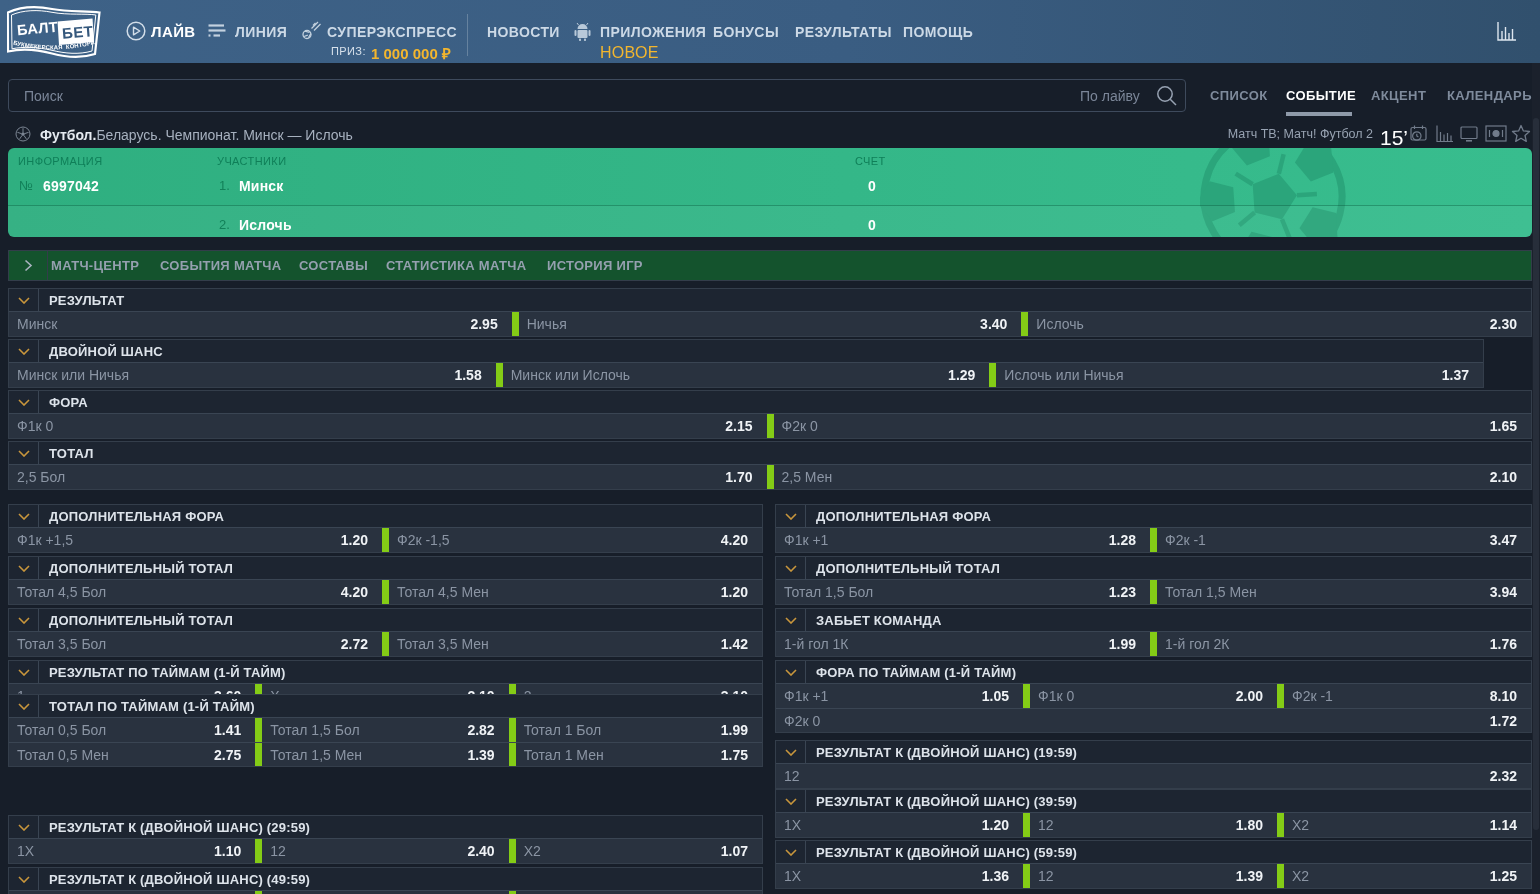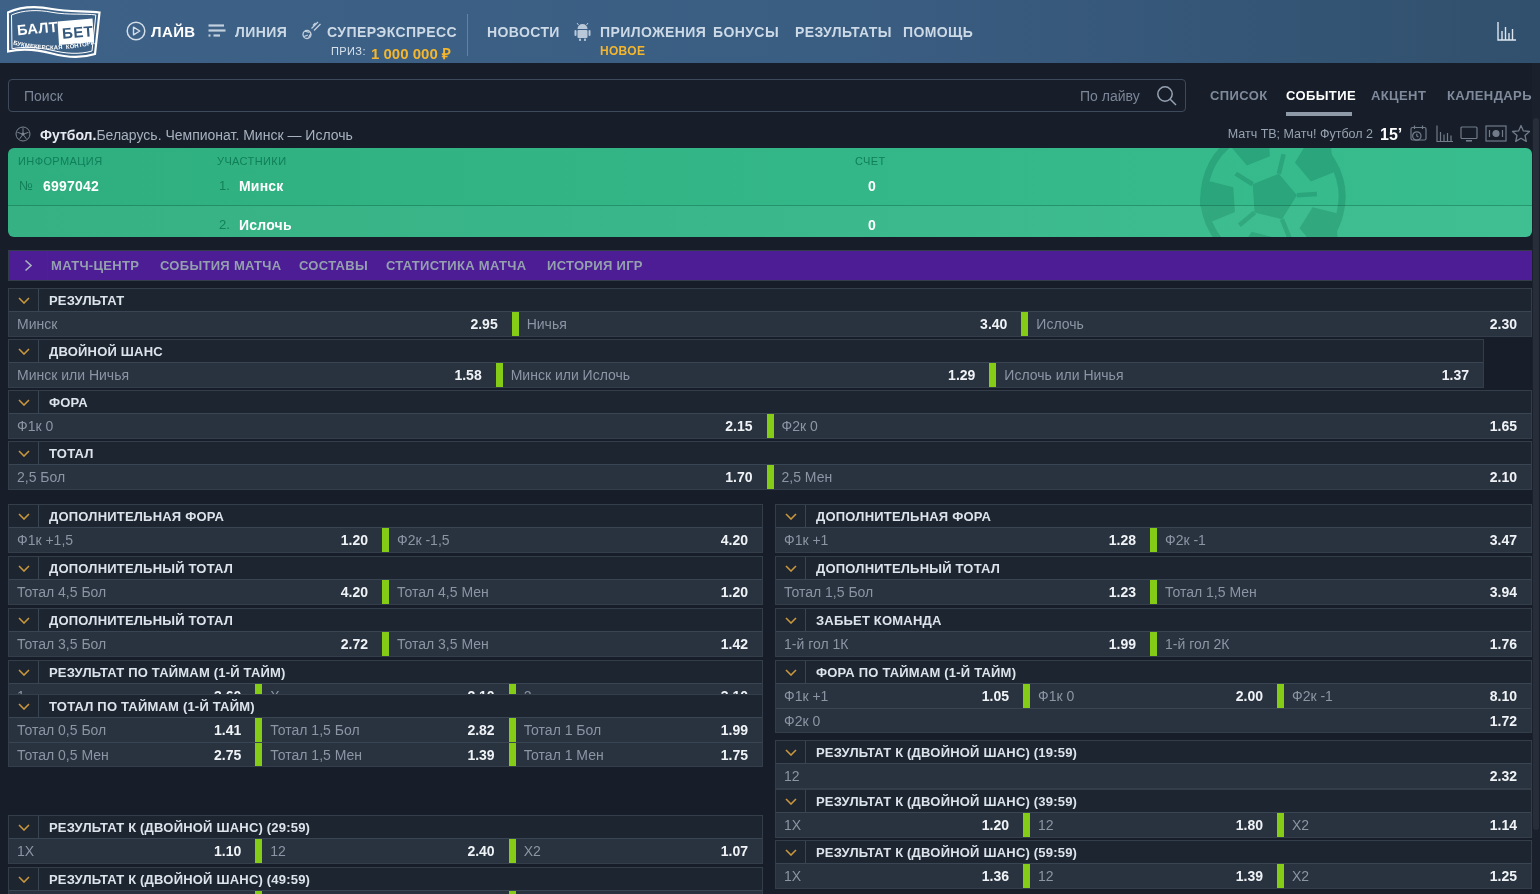--- a/index.html
+++ b/index.html
@@ -22,21 +22,21 @@
 .bc { position:absolute; top:127px; font-size:13px; color:#a7b1bf; white-space:nowrap; }
 
 
 #score { left:8px; top:148px; width:1524px; height:89px; border-radius:6px; overflow:hidden; background:linear-gradient(90deg,#2faf80 0%,#34b788 55%,#38bd8e 100%); }
 #score .lab { position:absolute; font-size:11px; color:#0f7f58; letter-spacing:.4px; }
 #score .num { position:absolute; font-size:13px; color:#128159; }
 #score .wht { position:absolute; font-size:14px; font-weight:bold; color:#ffffff; letter-spacing:.2px; }
 #scoresep { position:absolute; left:0; top:57px; width:1524px; height:1px; background:rgba(10,80,55,.35); }
 
 
-#mtabs { left:8px; top:250px; width:1524px; height:31px; background:#4c1d95; border:1px solid #333d4a; }
+#mtabs { left:8px; top:250px; width:1524px; height:31px; background:#14532d; border:1px solid #333d4a; }
 .mt { position:absolute; top:0; line-height:29px; font-weight:bold; font-size:13px; color:#95a0af; letter-spacing:.3px; }
 
 
 .sec { position:absolute; background:#29323f; border:1px solid #343e4b; }
 .hd { height:23px; background:#1d2531; border-bottom:1px solid #3a4553; display:flex; align-items:center; }
 .chv { width:30px; align-self:stretch; border-right:1px solid #3a4553; display:flex; align-items:center; justify-content:center; }
 .ttl { padding-left:10px; font-weight:bold; font-size:13px; color:#dde3ea; letter-spacing:.2px; }
 .row { height:24px; display:flex; }
 .row + .row { border-top:1px solid #3a4553; }
 .cell { flex:1; display:flex; justify-content:space-between; align-items:center; padding:0 14px 0 8px; overflow:hidden; }
@@ -95,21 +95,21 @@
     <line x1="4.5" y1="3" x2="3" y2="1" stroke="#b9c9d9" stroke-width="1"></line>
     <line x1="12.5" y1="3" x2="14" y2="1" stroke="#b9c9d9" stroke-width="1"></line>
     <rect x="3.5" y="8" width="10" height="8" rx="1"></rect>
     <rect x="0.5" y="8" width="2" height="6" rx="1"></rect>
     <rect x="14.5" y="8" width="2" height="6" rx="1"></rect>
     <rect x="5" y="16.5" width="2" height="2.5" rx="0.8"></rect>
     <rect x="10" y="16.5" width="2" height="2.5" rx="0.8"></rect>
   </g>
 </svg>
 <div class="mi" style="left:600px;top:24px">ПРИЛОЖЕНИЯ</div>
-<div class="sub" style="left:600px;top:44px;font-size:12px;font-weight:bold;color:#f3b62e;letter-spacing:.3px">НОВОЕ</div>
+<div class="sub" style="left:600px;top:44px;font-size:16px;font-weight:normal;color:#f3b62e;letter-spacing:.3px">НОВОЕ</div>
 <div class="mi" style="left:713px;top:24px">БОНУСЫ</div>
 <div class="mi" style="left:795px;top:24px">РЕЗУЛЬТАТЫ</div>
 <div class="mi" style="left:903px;top:24px">ПОМОЩЬ</div>
 <svg class="abs" style="left:1497px;top:22px" width="20" height="19" viewBox="0 0 20 19">
   <g stroke="#dde6ef" stroke-width="1.4" fill="none">
     <path d="M1,0 L1,18 L19,18"></path>
     <line x1="5" y1="18" x2="5" y2="9"></line>
     <line x1="8.5" y1="18" x2="8.5" y2="5"></line>
     <line x1="12" y1="18" x2="12" y2="11"></line>
     <line x1="15.5" y1="18" x2="15.5" y2="7"></line>
@@ -135,21 +135,21 @@
     <polygon points="8,6 10,7.5 9.2,9.8 6.8,9.8 6,7.5" fill="#7b8593" stroke="none"></polygon>
     <line x1="8" y1="6" x2="8" y2="2.2"></line>
       <line x1="10" y1="7.5" x2="13.6" y2="6.3"></line>
     <line x1="9.2" y1="9.8" x2="11.3" y2="12.9"></line>
       <line x1="6.8" y1="9.8" x2="4.7" y2="12.9"></line>
     <line x1="6" y1="7.5" x2="2.4" y2="6.3"></line>
   </g>
 </svg>
 <div class="bc" style="left:40px;font-size:14px"><b style="color:#e6ebf1">Футбол.</b>Беларусь. Чемпионат. Минск — Ислочь</div>
 <div class="bc" style="right:167px;color:#98a3b2;font-size:12.5px">Матч ТВ; Матч! Футбол 2</div>
-<div class="bc" style="left:1380px;color:#fff;font-weight:bold;font-size:16px;top:126px">15’</div>
+<div class="bc" style="left:1380px;color:#fff;font-weight:normal;font-size:21px;top:126px">15’</div>
 <svg class="abs" style="left:1410px;top:125px" width="18" height="18" viewBox="0 0 18 18">
   <g stroke="#717b8a" fill="none" stroke-width="1.2">
     <rect x="1" y="2.5" width="15" height="12.5" rx="1.5"></rect>
     <line x1="4.5" y1="0.5" x2="4.5" y2="4"></line>
       <line x1="12.5" y1="0.5" x2="12.5" y2="4"></line>
     <circle cx="6.8" cy="11" r="4.2"></circle>
     <path d="M6.8,8.8 L6.8,11 L8.4,12"></path>
   </g>
 </svg>
 <svg class="abs" style="left:1436px;top:125px" width="18" height="18" viewBox="0 0 18 18">

